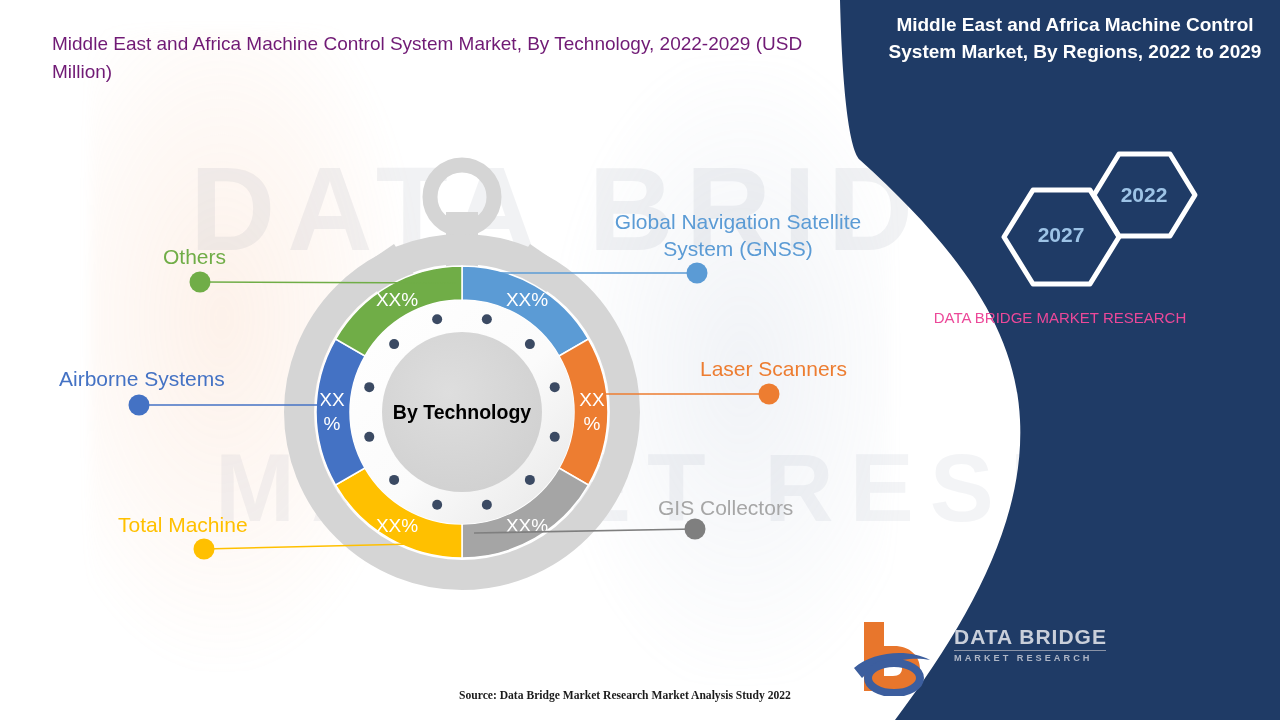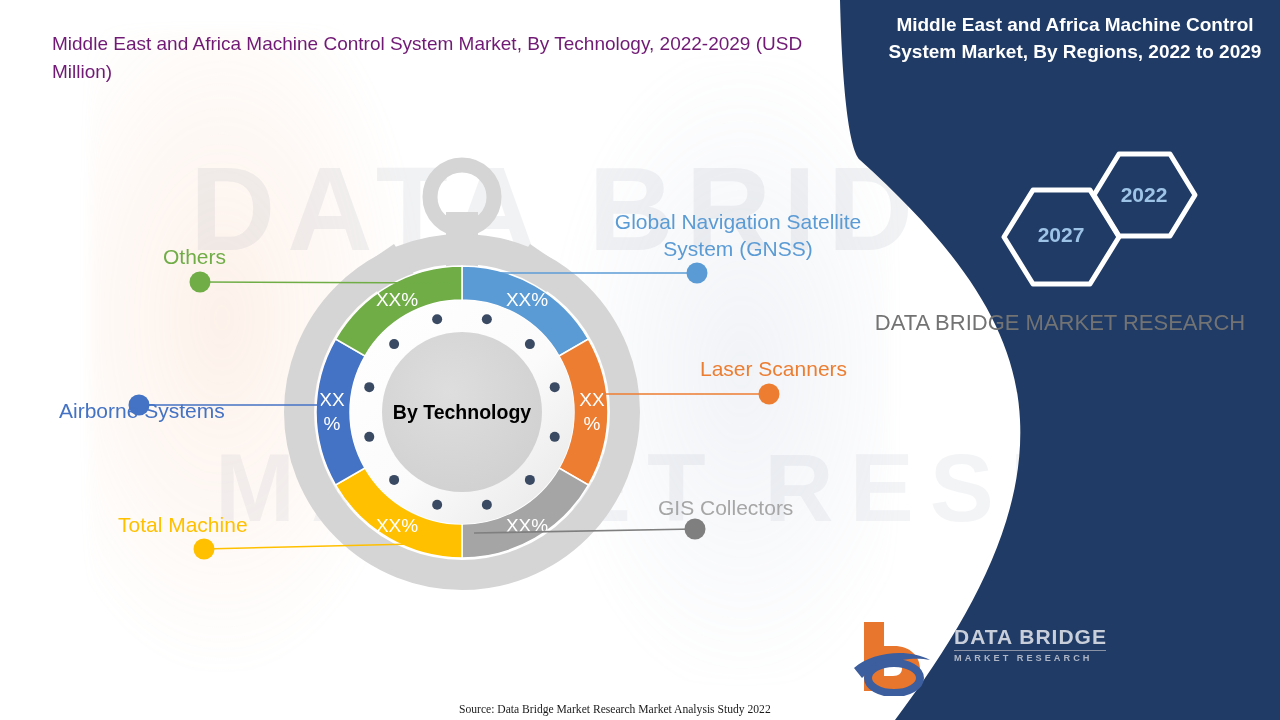--- a/index.html
+++ b/index.html
@@ -47,21 +47,21 @@
     color:#ffffff;font-size:19px;line-height:1.42;font-weight:700;
     text-align:center;
   }
   .hexwrap{position:absolute;left:150px;top:142px;width:240px;height:150px;}
   .hex-label{
     position:absolute;color:#9DC3E6;font-size:21px;font-weight:700;
     text-align:center;width:80px;
   }
   .dbmr-name{
     position:absolute;left:30px;top:308px;width:380px;text-align:center;
-    color:#737373;font-size:22px;line-height:1.38;font-weight:400;
+    color:#ec4899;font-size:15px;line-height:1.38;font-weight:400;
   }
   
   .logo{position:absolute;left:10px;top:616px;width:250px;height:86px;}
   .logo-text{position:absolute;left:104px;top:10px;width:160px;}
   .logo-main{color:#C9CFDA;font-size:21px;letter-spacing:1.0px;font-weight:700;line-height:1;}
   .logo-rule{height:1px;background:#8A93A6;margin:3px 0 3px 0;width:152px;}
   .logo-sub{color:#AEB6C6;font-size:9.2px;letter-spacing:3.0px;font-weight:700;line-height:1;}
 
   
   .main-title{
@@ -87,21 +87,21 @@
 
   
   .footer{
     position:absolute;left:0;bottom:0;width:860px;height:42px;
   }
   .foot-txt{
     position:absolute;color:#1B1B1B;
     font-family:"Liberation Serif", serif;font-size:12.4px;
   }
   .foot-left{left:30px;top:10px;}
-  .foot-right{left:459px;top:25px;font-size:11.6px;}
+  .foot-right{left:459px;top:11px;font-size:11.6px;font-weight:bold;}
 </style>
 </head>
 <body>
 
 <div id="stage">
 
   <div class="bg-wash">
     <div class="wash-warm"></div>
     <div class="wash-cool"></div>
     <div class="watermark">DATA BRIDGE</div>
@@ -191,21 +191,21 @@
       <line x1="697" y1="273" x2="468" y2="273" stroke="#5B9BD5" stroke-width="1.6"></line>
       <circle cx="697" cy="273" r="10.5" fill="#5B9BD5"></circle>
       <line x1="769" y1="394" x2="603" y2="394" stroke="#ED7D31" stroke-width="1.6"></line>
       <circle cx="769" cy="394" r="10.5" fill="#ED7D31"></circle>
       <line x1="695" y1="529" x2="474" y2="533" stroke="#7F7F7F" stroke-width="1.6"></line>
       <circle cx="695" cy="529" r="10.5" fill="#7F7F7F"></circle>
     </svg>
 
   <div class="callout" id="c-others" style="left: 163px; top: 245px; color: rgb(112, 173, 71);">Others</div>
 
-  <div class="callout" id="c-airborne" style="left: 59px; top: 367px; color: rgb(68, 114, 196); margin-top: 32px;">Airborne Systems</div>
+  <div class="callout" id="c-airborne" style="left: 59px; top: 367px; color: rgb(68, 114, 196);">Airborne Systems</div>
 
   <div class="callout" id="c-total" style="left: 118px; top: 513px; color: rgb(255, 192, 0);">Total Machine</div>
 
   <div class="callout two-line" id="c-gnss" style="left: 604px; top: 209px; width: 268px; color: rgb(91, 155, 213);">Global Navigation Satellite System (GNSS)</div>
 
   <div class="callout" id="c-laser" style="left: 700px; top: 357px; color: rgb(237, 125, 49);">Laser Scanners</div>
 
   <div class="callout" id="c-gis" style="left: 658px; top: 496px; color: rgb(166, 166, 166);">GIS Collectors</div>
 
   <div class="footer">

